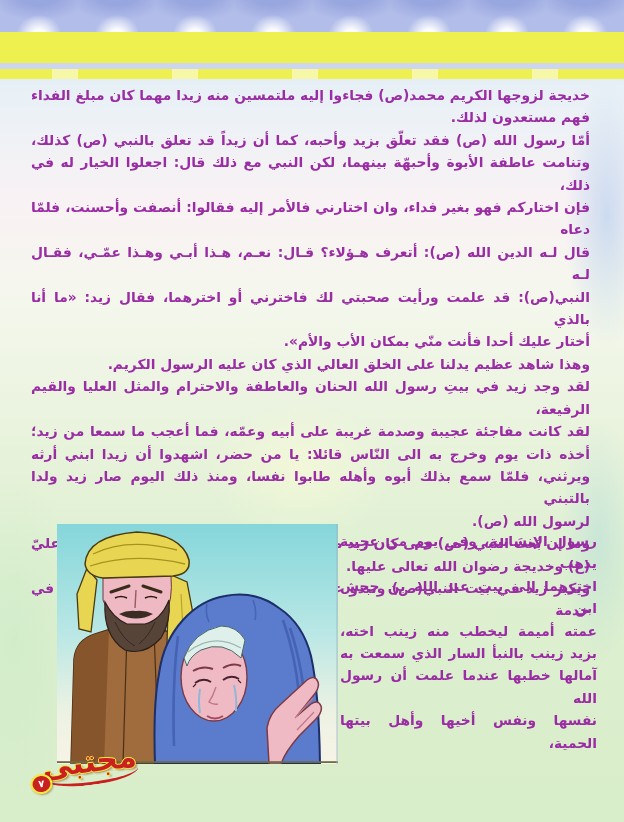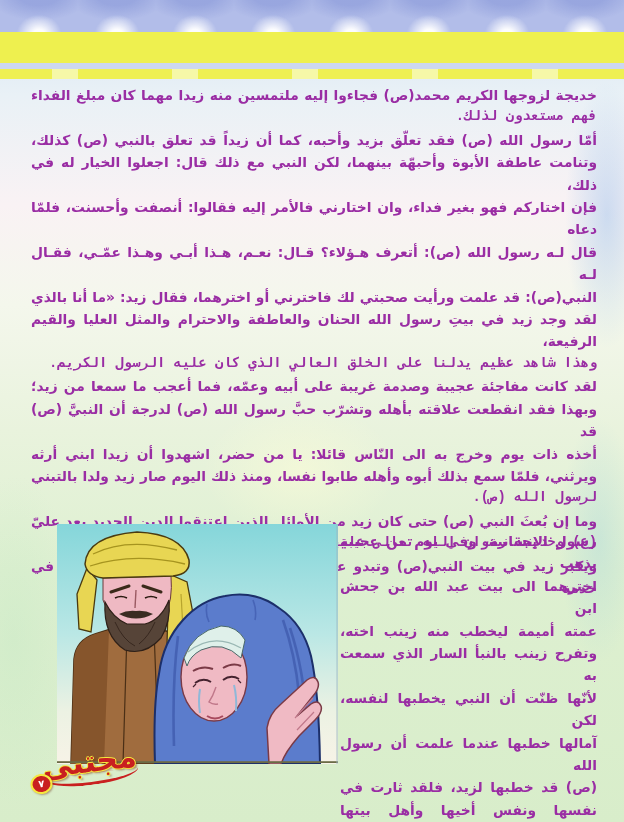--- a/index.html
+++ b/index.html
@@ -23,27 +23,27 @@
     background-size:78px 32px;
   }
   .band-yellow{position:absolute;left:0;top:32px;width:624px;height:31px;background:#eef04f;}
   .band-gap{position:absolute;left:0;top:63px;width:624px;height:6px;background:#ccd7ef;}
   .band-yellow-thin{
     position:absolute;left:0;top:69px;width:624px;height:10px;
     background:repeating-linear-gradient(90deg,#eef052 0 52px,#f6f8a8 52px 78px,#eef052 78px 120px);
   }
   
   .text-block{position:absolute;}
-  .full-block{top:84px;right:27px;left:31px;}
+  .full-block{top:84px;right:34px;left:31px;}
   .col-block{top:530px;right:27px;width:257px;}
   .line{
     font-size:13.8px;font-weight:bold;line-height:22.4px;color:#9a2da4;
     direction:rtl;text-align:justify;text-align-last:justify;
   }
-  .line.end{text-align:right;text-align-last:right;font-family:Liberation Mono, monospace;}
+  .line.end{text-align:right;text-align-last:right;}
   
   .illustration{position:absolute;left:57px;top:524px;width:281px;height:240px;margin:0;}
   .illustration svg{display:block;}
   
   .logo{position:absolute;left:34px;top:744px;width:112px;height:50px;transform:rotate(-7deg);}
   .logo-text{
     display:block;text-align:center;direction:rtl;
     font-size:30px;font-weight:bold;color:#c92020;letter-spacing:0;
     text-shadow:0 1px 0 #f6e93f,1px 0 0 #f6e93f,-1px 0 0 #f6e93f,0 -1px 0 #f6e93f,2px 2px 2px rgba(120,40,0,.45);
   }
@@ -68,42 +68,40 @@
   <div class="band-yellow"></div>
   <div class="band-gap"></div>
   <div class="band-yellow-thin"></div>
 
   <div class="text-block full-block">
       <div class="line">خديجة لزوجها الكريم محمد(ص) فجاءوا إليه ملتمسين منه زيدا مهما كان مبلغ الفداء</div>
       <div class="line end">فهم مستعدون لذلك.</div>
       <div class="line">أمّا رسول الله (ص) فقد تعلّق بزيد وأحبه، كما أن زيداً قد تعلق بالنبي (ص) كذلك،</div>
       <div class="line">وتنامت عاطفة الأبوة وأحبهّة بينهما، لكن النبي مع ذلك قال: اجعلوا الخيار له في ذلك،</div>
       <div class="line">فإن اختاركم فهو بغير فداء، وان اختارني فالأمر إليه فقالوا: أنصفت وأحسنت، فلمّا دعاه</div>
-      <div class="line">قال لـه رسول الله (ص): أتعرف هـؤلاء؟ قـال: نعـم، هـذا أبـي وهـذا عمّـي، فقـال لـه</div>
+      <div class="line">قال لـه الدين الله (ص): أتعرف هـؤلاء؟ قـال: نعـم، هـذا أبـي وهـذا عمّـي، فقـال لـه</div>
       <div class="line">النبي(ص): قد علمت ورأيت صحبتي لك فاخترني أو اخترهما، فقال زيد: «ما أنا بالذي</div>
+      <div class="line end">أختار عليك أحدا فأنت منّي بمكان الأب والأم».</div>
+      <div class="line end">وهذا شاهد عظيم يدلنا على الخلق العالي الذي كان عليه الرسول الكريم.</div>
       <div class="line">لقد وجد زيد في بيتِ رسول الله الحنان والعاطفة والاحترام والمثل العليا والقيم الرفيعة،</div>
-      <div class="line end">وهذا شاهد عظيم يدلنا على الخلق العالي الذي كان عليه الرسول الكريم.</div>
       <div class="line">لقد كانت مفاجئة عجيبة وصدمة غريبة على أبيه وعمّه، فما أعجب ما سمعا من زيد؛</div>
-      <div class="line">وبهذا فقد انقطعت علاقته بأهله وتشرّب حبَّ رسول الله (ص) لدرجة أن النبيَّ (ص) قد</div>
       <div class="line">أخذه ذات يوم وخرج به الى النّاس قائلا: يا من حضر، اشهدوا أن زيدا ابني أرثه</div>
       <div class="line">ويرثني، فلمّا سمع بذلك أبوه وأهله طابوا نفسا، ومنذ ذلك اليوم صار زيد ولدا بالتبني</div>
       <div class="line end">لرسول الله (ص).</div>
       <div class="line">وما إن بُعثَ النبي (ص) حتى كان زيد من الأوائل الذين اعتنقوا الدين الجديد بعد عليّ</div>
       <div class="line end">(ع) وخديجة رضوان الله تعالى عليها.</div>
       <div class="line">ويكبر زيد في بيت النبي(ص) وتبدو عليه ملامح الرجولة ويكون أطوع ما يكون في خدمة</div>
     </div>
 
   <div class="text-block col-block">
       <div class="line">رسول الإنسانية، وفي يوم من عجيبة يذهب</div>
       <div class="line">اخترهما الى بيت عبد الله بن جحش ابن</div>
       <div class="line">عمته أميمة ليخطب منه زينب اخته،</div>
-      <div class="line">وتفرح زينب بالنبأ السار الذي سمعت به</div>
-      <div class="line">لأنّها ظنّت أن النبي يخطبها لنفسه، لكن</div>
+      <div class="line">بزيد زينب بالنبأ السار الذي سمعت به</div>
       <div class="line">آمالها خطبها عندما علمت أن رسول الله</div>
-      <div class="line">(ص) قد خطبها لزيد، فلقد ثارت في</div>
       <div class="line">نفسها ونفس أخيها وأهل بيتها الحمية،</div>
     </div>
 
   <figure class="illustration">
     <svg width="281" height="240" viewBox="0 0 281 240" xmlns="http://www.w3.org/2000/svg">
       <defs>
         <linearGradient id="sky" x1="0" y1="0" x2="0" y2="1">
           <stop offset="0" stop-color="#85d6da"></stop>
           <stop offset="0.45" stop-color="#b9e7e5"></stop>
           <stop offset="0.78" stop-color="#ecf2e3"></stop>

